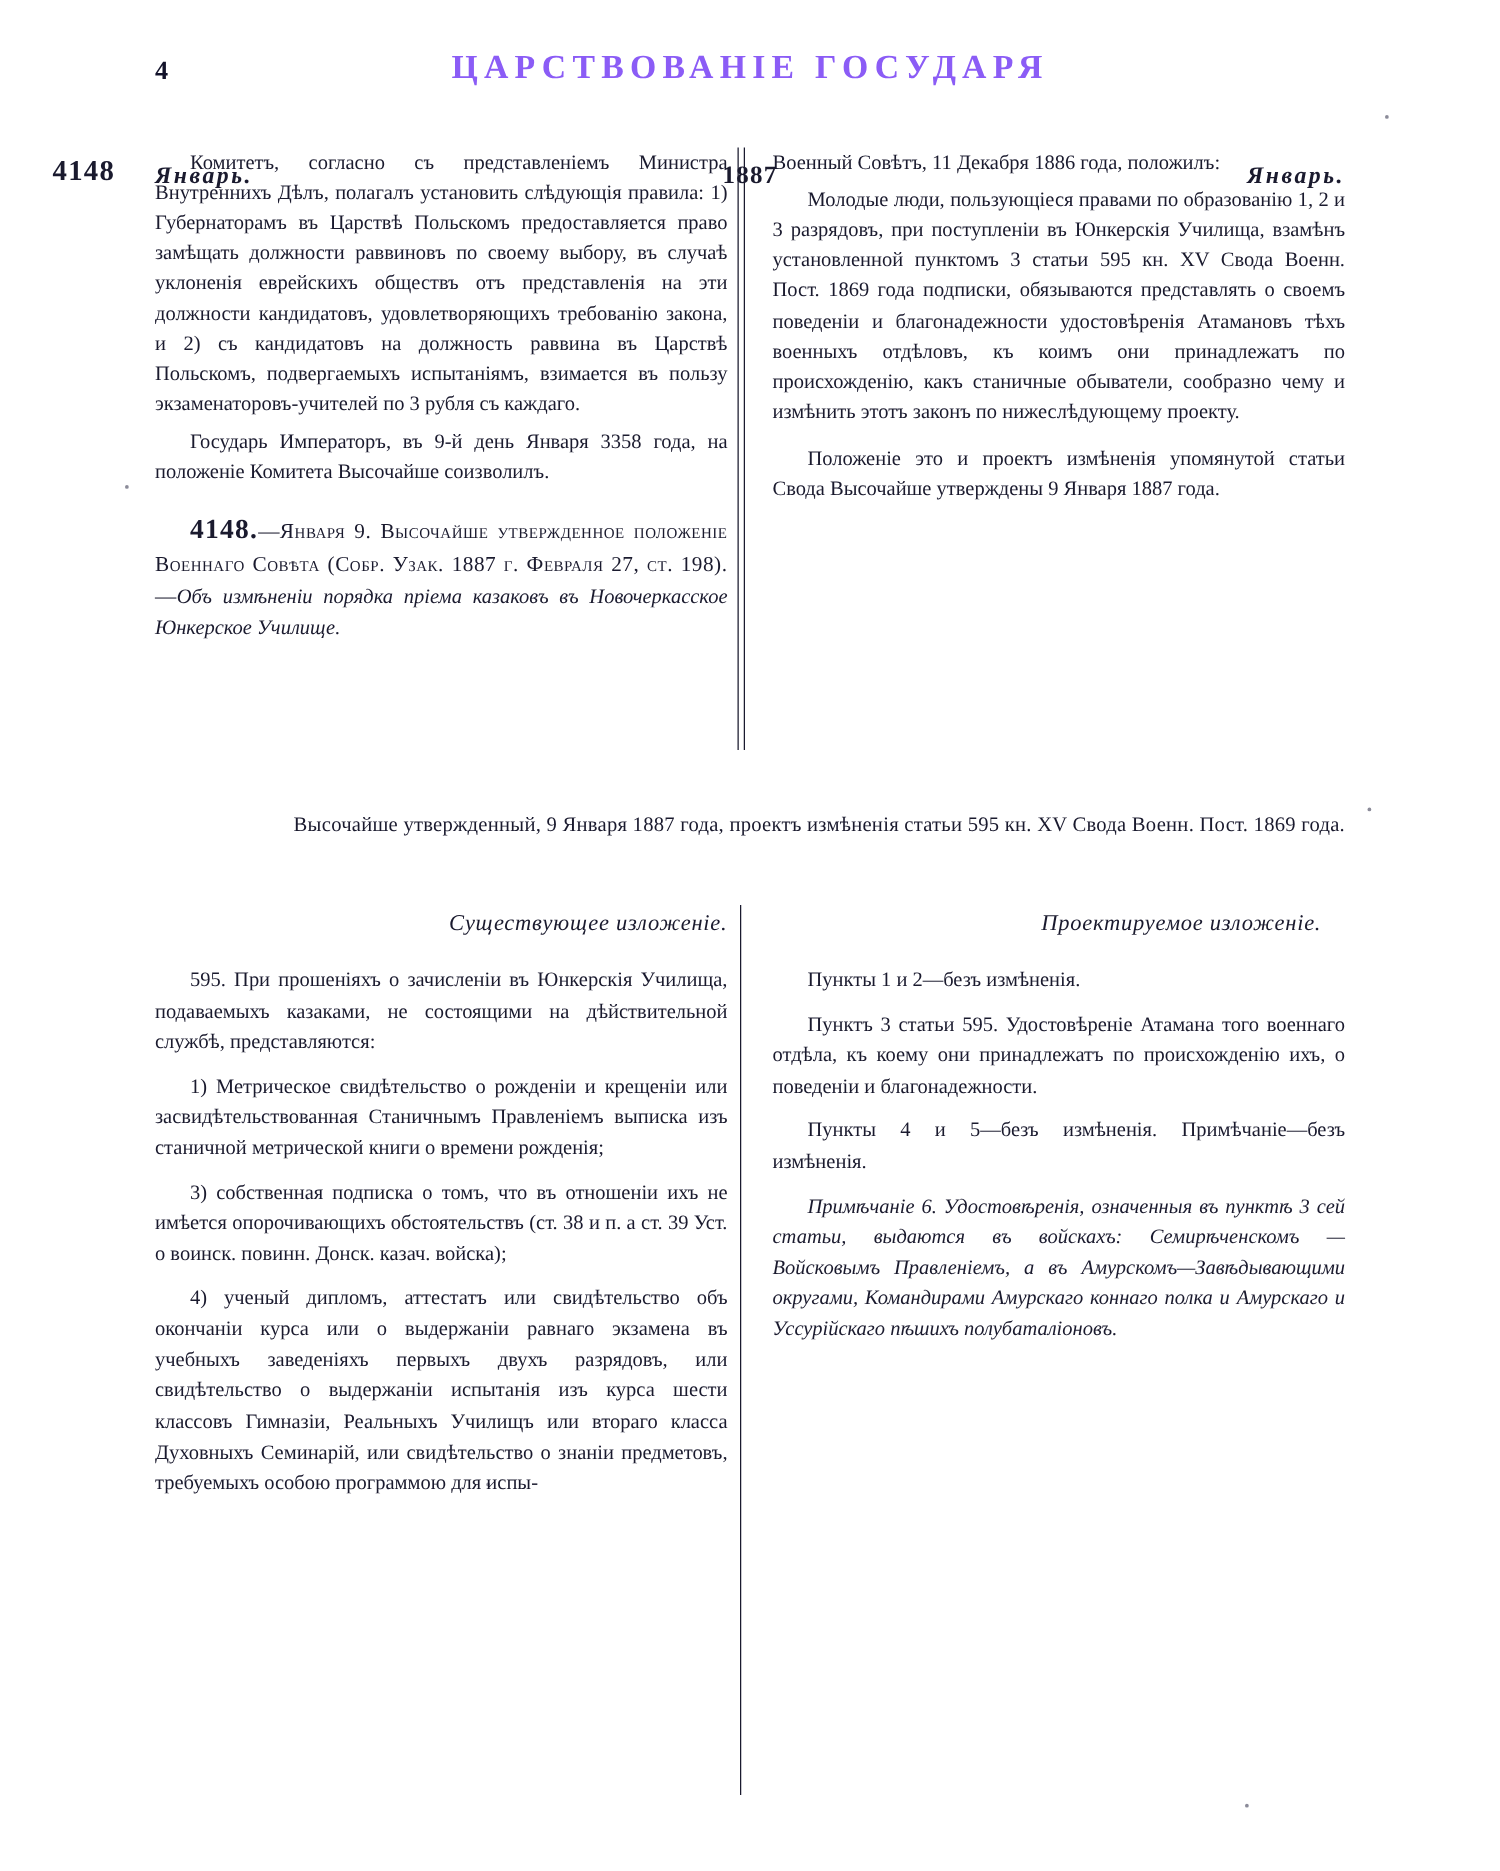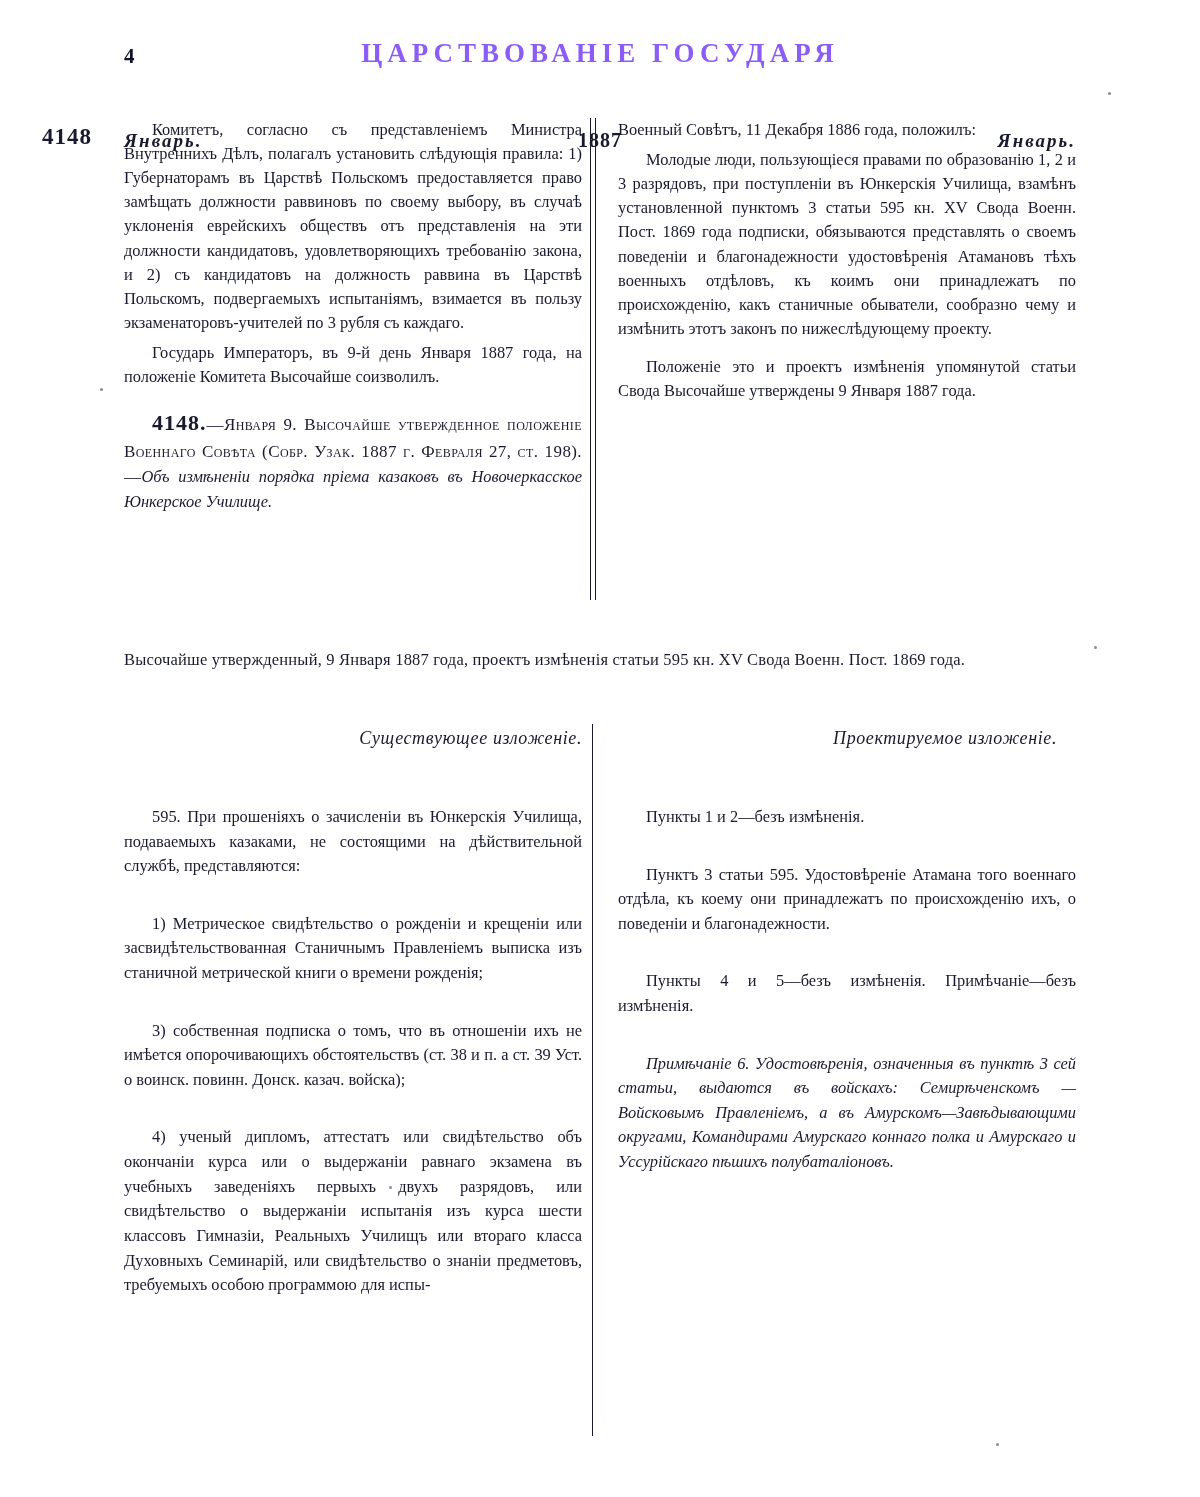--- a/index.html
+++ b/index.html
@@ -122,21 +122,21 @@
     letter-spacing: 0.4px;
   }
   .ital { font-style: italic; }
 
   
   .mid-caption {
     position: absolute;
     left: 124px;
     top: 648px;
     width: 952px;
-    text-align: left;
+    text-align: right;
     font-size: 16.5px;
     line-height: 1.5;
     letter-spacing: 0.2px;
   }
 
   
   .lower-area {
     position: absolute;
     left: 124px;
     top: 728px;
@@ -158,21 +158,21 @@
   .lower-col {
     position: absolute;
     top: 44px;
     width: 458px;
     font-size: 16.4px;
     line-height: 1.5;
     text-align: justify;
   }
   .lower-col.left { left: 0; }
   .lower-col.right { left: 494px; }
-  .lower-col p { margin-bottom: 11px; margin-top: 33px; }
+  .lower-col p { margin-bottom: 11px; }
 
   
   .speck {
     position: absolute;
     background: #2b2b45;
     border-radius: 50%;
     opacity: 0.55;
   }
 </style>
 </head>
@@ -195,21 +195,21 @@
     <span class="year">1887</span>
     <span class="month">Январь.</span>
   </div>
 
   <div class="top-area">
     <div class="rule-v double" style="left:466px;top:0;height:482px;"></div>
 
     <div class="col left">
       <div class="entry-no-float">4148</div>
       <p>Комитетъ, согласно съ представленіемъ Министра Внутреннихъ Дѣлъ, полагалъ установить слѣдующія правила: 1) Губернаторамъ въ Царствѣ Польскомъ предоставляется право замѣщать должности раввиновъ по своему выбору, въ случаѣ уклоненія еврейскихъ обществъ отъ представленія на эти должности кандидатовъ, удовлетворяющихъ требованію закона, и 2) съ кандидатовъ на должность раввина въ Царствѣ Польскомъ, подвергаемыхъ испытаніямъ, взимается въ пользу экзаменаторовъ-учителей по 3 рубля съ каждаго.</p>
-      <p>Государь Императоръ, въ 9-й день Января 1887 года, на положеніе Комитета Высочайше соизволилъ.</p>
+      <p>Государь Императоръ, въ 9-й день Января 3358 года, на положеніе Комитета Высочайше соизволилъ.</p>
       <p style="margin-top:18px;">
         <span class="entry-no">4148.</span><span class="smallcaps">—Января 9. Высочайше утвержденное положеніе Военнаго Совѣта (Собр. Узак. 1887 г. Февраля 27, ст. 198).—</span><span class="ital">Объ измѣненіи порядка пріема казаковъ въ Новочеркасское Юнкерское Училище.</span>
       </p>
     </div>
 
     <div class="col right">
       <p class="noindent" style="visibility:hidden;height:0;margin:0;">.</p>
       <p style="text-indent:0;margin-top:0;">Военный Совѣтъ, 11 Декабря 1886 года, положилъ:</p>
       <p>Молодые люди, пользующіеся правами по образованію 1, 2 и 3 разрядовъ, при поступленіи въ Юнкерскія Училища, взамѣнъ установленной пунктомъ 3 статьи 595 кн. XV Свода Военн. Пост. 1869 года подписки, обязываются представлять о своемъ поведеніи и благонадежности удостовѣренія Атамановъ тѣхъ военныхъ отдѣловъ, къ коимъ они принадлежатъ по происхожденію, какъ станичные обыватели, сообразно чему и измѣнить этотъ законъ по нижеслѣдующему проекту.</p>
       <p style="margin-top:14px;">Положеніе это и проектъ измѣненія упомянутой статьи Свода Высочайше утверждены 9 Января 1887 года.</p>

